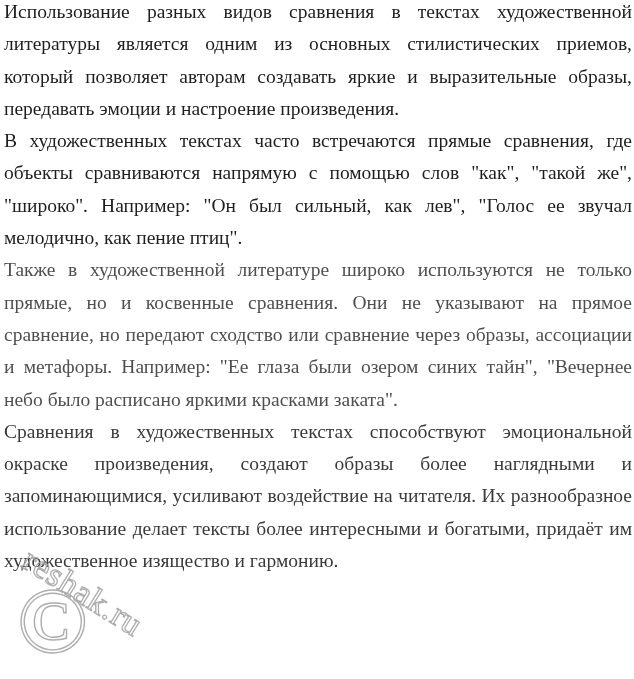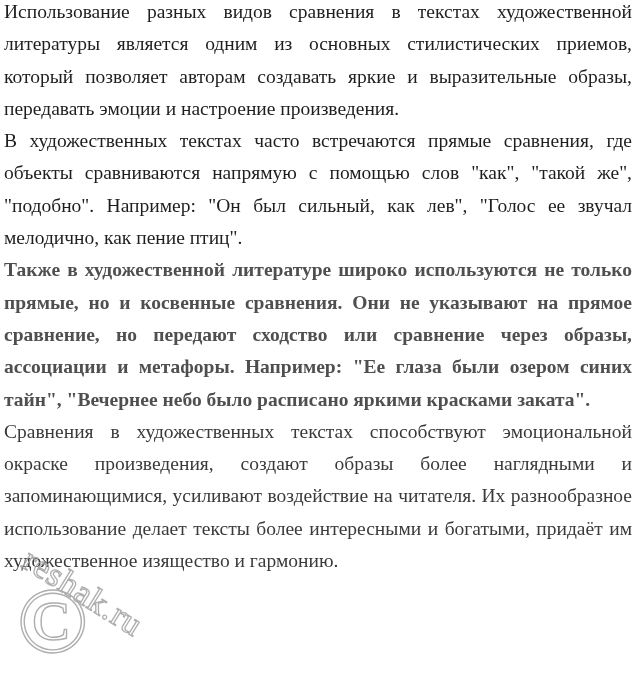--- a/index.html
+++ b/index.html
@@ -21,38 +21,38 @@
     font-family: "Liberation Serif", "DejaVu Serif", serif;
     font-size: 19.5px;
     line-height: 32.3px;
     text-align: justify;
     color: #1e1e1e;
   }
   .page p {
     margin: 0;
     padding: 0;
   }
-  .para-faded   { color: #4f4f4f; font-weight: bold; }
+  .para-faded   { color: #4f4f4f; }
   .para-medium  { color: #3a3a3a; }
   .watermark-layer {
     position: absolute;
     left: 0;
     top: 0;
     width: 634px;
     height: 679px;
     pointer-events: none;
     opacity: 0.85;
   }
 </style>
 </head>
 <body>
 
 <div class="page">
   <p>Использование разных видов сравнения в текстах художественной литературы является одним из основных стилистических приемов, который позволяет авторам создавать яркие и выразительные образы, передавать эмоции и настроение произведения.</p>
-  <p>В художественных текстах часто встречаются прямые сравнения, где объекты сравниваются напрямую с помощью слов "как", "такой же", "подобно". Например: "Он был сильный, как лев", "Голос ее звучал мелодично, как пение птиц".</p>
+  <p>В художественных текстах часто встречаются прямые сравнения, где объекты сравниваются напрямую с помощью слов "как", "такой же", "широко". Например: "Он был сильный, как лев", "Голос ее звучал мелодично, как пение птиц".</p>
   <p class="para-faded">Также в художественной литературе широко используются не только прямые, но и косвенные сравнения. Они не указывают на прямое сравнение, но передают сходство или сравнение через образы, ассоциации и метафоры. Например: "Ее глаза были озером синих тайн", "Вечернее небо было расписано яркими красками заката".</p>
   <p class="para-medium">Сравнения в художественных текстах способствуют эмоциональной окраске произведения, создают образы более наглядными и запоминающимися, усиливают воздействие на читателя. Их разнообразное использование делает тексты более интересными и богатыми, придаёт им художественное изящество и гармонию.</p>
 </div>
 
 <svg class="watermark-layer" width="634" height="679" viewBox="0 0 634 679" xmlns="http://www.w3.org/2000/svg">
   <text transform="translate(20,566) rotate(32)" font-family="Liberation Serif, DejaVu Serif, serif" font-size="34" letter-spacing="1" fill="none" stroke="#a0a0a0" stroke-width="1.3">reshak.ru</text>
   <text x="17" y="652" font-family="Liberation Serif, DejaVu Serif, serif" font-size="94" fill="none" stroke="#a0a0a0" stroke-width="1.4">©</text>
 </svg>
 
 </body></html>

